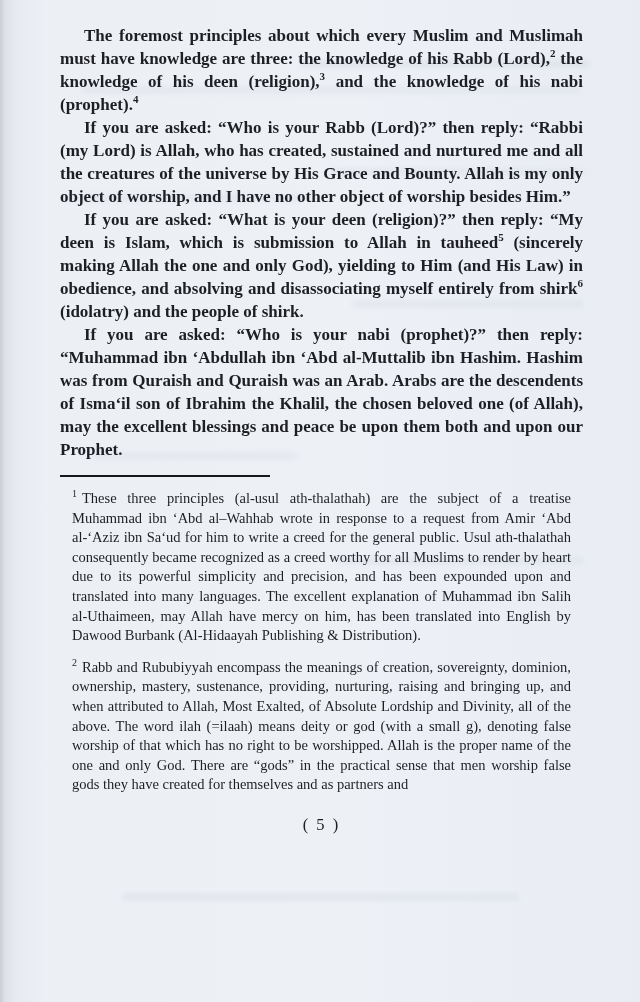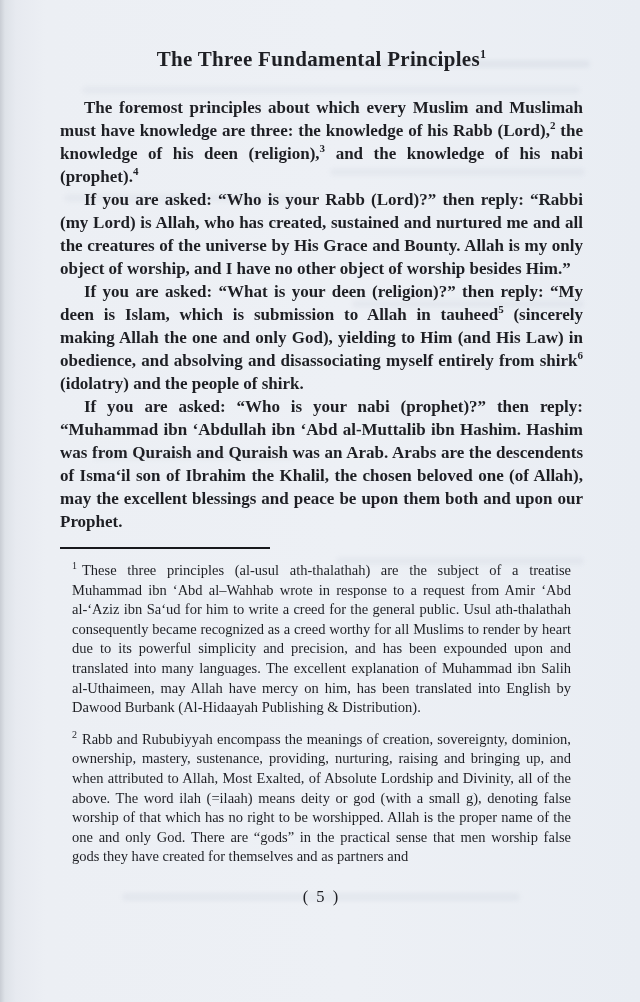--- a/index.html
+++ b/index.html
@@ -111,21 +111,20 @@
   <div class="ghost g2"></div>
   <div class="ghost g3"></div>
   <div class="ghost g4"></div>
   <div class="ghost g5"></div>
   <div class="ghost g6"></div>
   <div class="ghost g7"></div>
   <div class="ghost g8"></div>
 
   <div class="content">
 
-    <h1 class="title">The Three Fundamental Principles<sup>1</sup></h1>
 
     <div class="body-text">
       <p>The foremost principles about which every Muslim and Muslimah must have knowledge are three: the knowledge of his Rabb (Lord),<sup>2</sup> the knowledge of his deen (religion),<sup>3</sup> and the knowledge of his nabi (prophet).<sup>4</sup></p>
       <p>If you are asked: “Who is your Rabb (Lord)?” then reply: “Rabbi (my Lord) is Allah, who has created, sustained and nurtured me and all the creatures of the universe by His Grace and Bounty. Allah is my only object of worship, and I have no other object of worship besides Him.”</p>
       <p>If you are asked: “What is your deen (religion)?” then reply: “My deen is Islam, which is submission to Allah in tauheed<sup>5</sup> (sincerely making Allah the one and only God), yielding to Him (and His Law) in obedience, and absolving and disassociating myself entirely from shirk<sup>6</sup> (idolatry) and the people of shirk.</p>
       <p>If you are asked: “Who is your nabi (prophet)?” then reply: “Muhammad ibn ‘Abdullah ibn ‘Abd al-Muttalib ibn Hashim. Hashim was from Quraish and Quraish was an Arab. Arabs are the descendents of Isma‘il son of Ibrahim the Khalil, the chosen beloved one (of Allah), may the excellent blessings and peace be upon them both and upon our Prophet.</p>
     </div>
 
     <div class="footnote-rule"></div>
 

